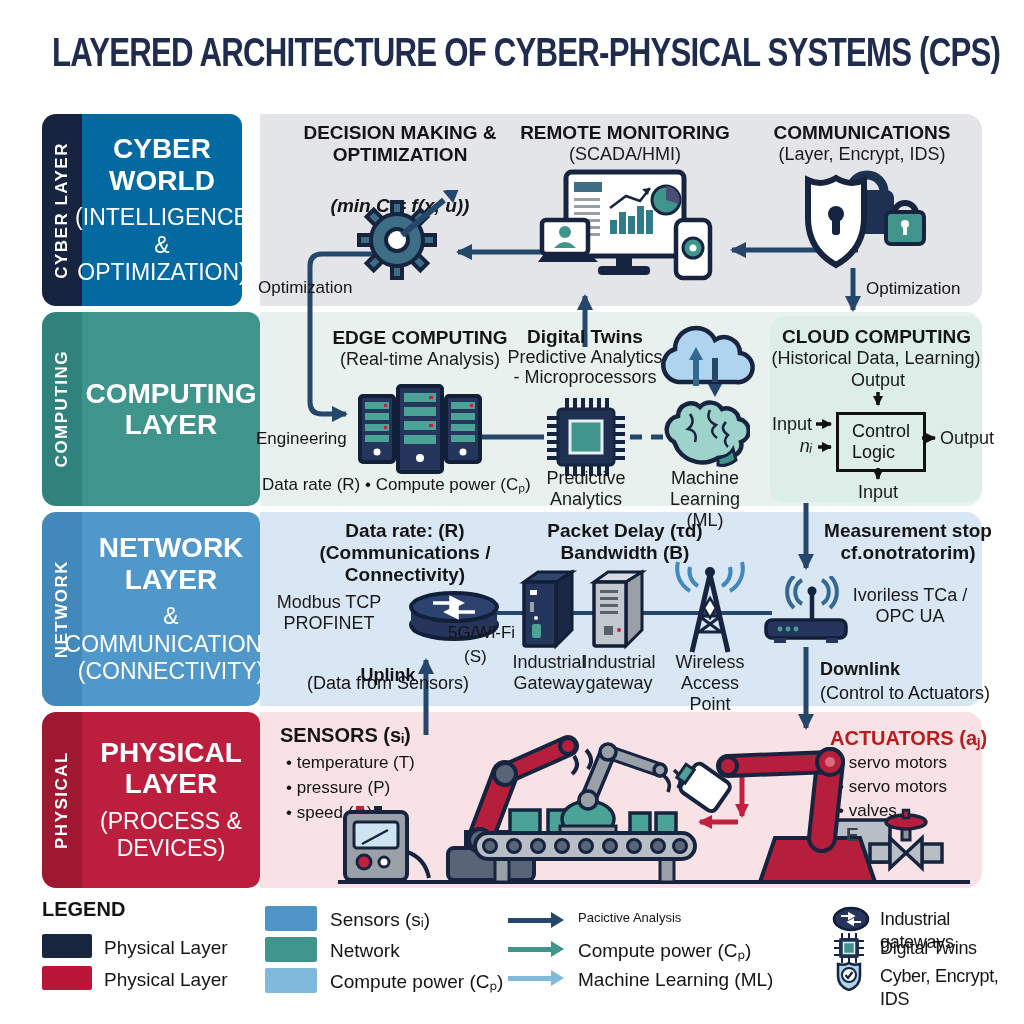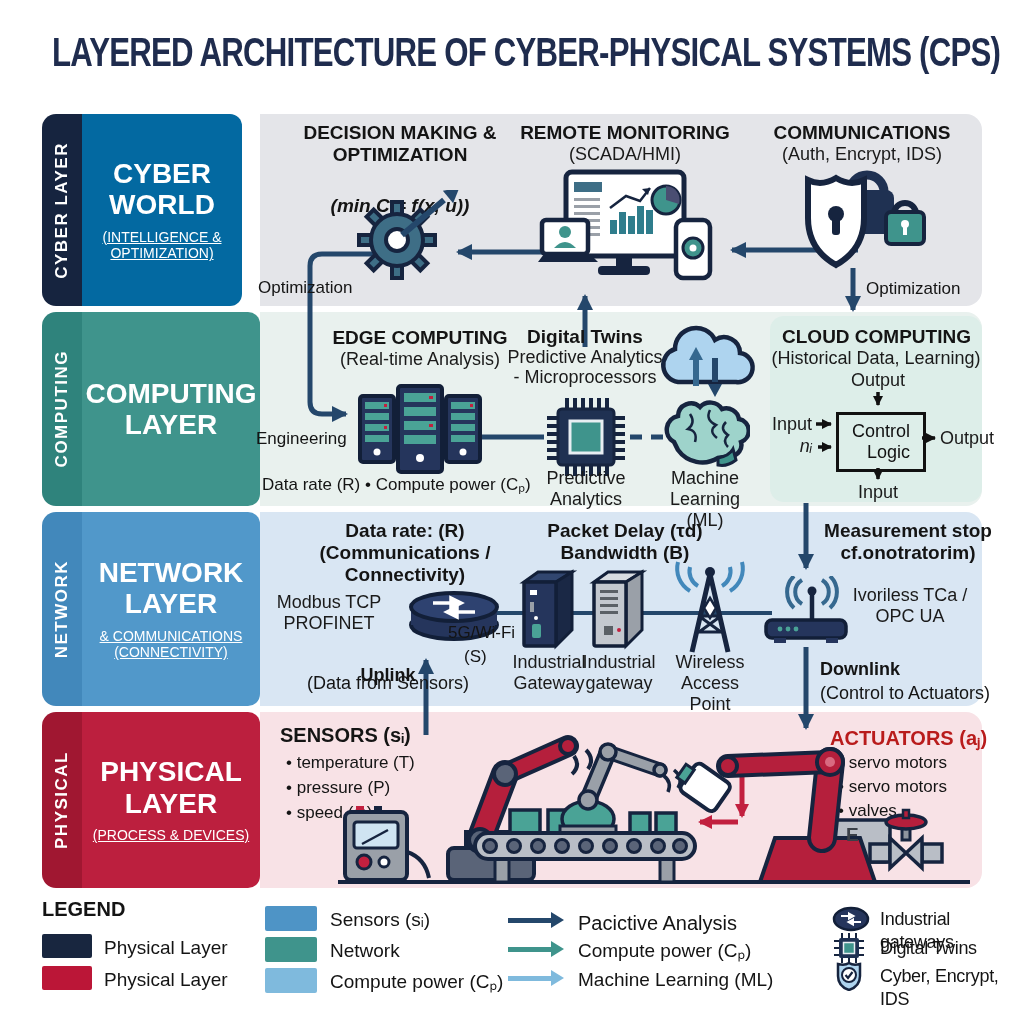--- a/index.html
+++ b/index.html
@@ -7,24 +7,24 @@
   .abs{position:absolute;}
   .ml{white-space:pre-line;}
   .hd{font-weight:bold;color:#141414;text-align:center;font-size:19px;line-height:1.16;}
   .sub{color:#1a1a1a;text-align:center;font-size:18px;line-height:1.16;}
   .bd{color:#141414;font-size:17px;line-height:1.3;}
   .band{border-radius:0 16px 16px 0;}
   .tab{display:flex;align-items:center;justify-content:center;border-radius:14px 0 0 14px;}
   .tab span{writing-mode:vertical-rl;transform:rotate(180deg);color:#fff;font-weight:bold;font-size:17px;letter-spacing:1.5px;}
   .mainbox{display:flex;flex-direction:column;align-items:center;justify-content:center;border-radius:0 12px 12px 0;color:#fff;text-align:center;}
   .mainbox .nm{font-weight:bold;font-size:28px;line-height:1.12;white-space:pre-line;}
-  .mainbox .st{font-size:14px;line-height:1.2;white-space:pre-line;margin-top:8px;text-decoration:underline;}
+  .mainbox .st{font-size:23px;line-height:1.2;white-space:pre-line;margin-top:8px;}
   .title{font-weight:bold;font-size:40px;letter-spacing:-1px;color:#1f2c4e;transform:scaleX(0.78);transform-origin:left center;white-space:nowrap;}
   .formula{font-style:italic;font-weight:bold;font-size:19px;text-align:center;color:#141414;}
-  .ctrlbox{border:3px solid #111;display:flex;align-items:center;justify-content:center;font-size:18px;line-height:1.15;text-align:right;color:#111;background:transparent;}
+  .ctrlbox{border:3px solid #111;display:flex;align-items:center;justify-content:center;font-size:18px;line-height:1.15;text-align:left;color:#111;background:transparent;}
   .leg-arrow{display:flex;align-items:center;}
   .la-line{display:inline-block;width:44px;height:5px;background:currentColor;}
   .la-head{display:inline-block;width:0;height:0;border-left:13px solid currentColor;border-top:8px solid transparent;border-bottom:8px solid transparent;margin-left:-1px;}
   .sw{border-radius:2px;}
   svg{display:block;}
 </style>
 </head>
 <body>
 
 <div class="abs title" style="left:52px;top:30px;">LAYERED ARCHITECTURE OF CYBER-PHYSICAL SYSTEMS (CPS)</div>
@@ -163,21 +163,21 @@
   <rect x="4" y="52" width="46" height="34" rx="4" fill="#fff" stroke="#16243f" stroke-width="4.5"></rect>
   <circle cx="27" cy="64" r="6" fill="#3f948c"></circle>
   <path d="M16,80 Q27,68 38,80 Z" fill="#3f948c"></path>
   <polygon points="0,94 60,94 52,86 6,86" fill="#16243f"></polygon>
   <rect x="138" y="52" width="34" height="58" rx="7" fill="#fff" stroke="#16243f" stroke-width="4.5"></rect>
   <circle cx="155" cy="80" r="10" fill="#3f948c" stroke="#16243f" stroke-width="3"></circle>
   <circle cx="155" cy="80" r="3.5" fill="#fff"></circle>
 </svg>
 
 <div class="abs hd" style="left:762px;top:122px;width:200px;">COMMUNICATIONS</div>
-<div class="abs sub" style="left:762px;top:144px;width:200px;">(Auth, Encrypt, IDS)</div>
+<div class="abs sub" style="left:762px;top:144px;width:200px;">(Layer, Encrypt, IDS)</div>
 
 <svg class="abs" style="left:798px;top:166px;" width="128" height="108" viewBox="0 0 128 108">
   <path d="M52,26 a17,17 0 0 1 34,0" fill="none" stroke="#1f3152" stroke-width="9"></path>
   <rect x="40" y="24" width="56" height="44" rx="8" fill="#1f3152"></rect>
   <path d="M38,12 C48,18 58,18 66,14 L66,52 C66,76 54,90 38,99 C22,90 10,76 10,52 L10,14 C18,18 28,18 38,12 Z" fill="#fff" stroke="#16243f" stroke-width="6"></path>
   <circle cx="38" cy="48" r="8" fill="#16243f"></circle>
   <rect x="34" y="52" width="8" height="17" rx="3" fill="#16243f"></rect>
   <path d="M96,48 a11,11 0 0 1 22,0" fill="none" stroke="#16243f" stroke-width="6"></path>
   <rect x="88" y="46" width="38" height="32" rx="5" fill="#3f948c" stroke="#16243f" stroke-width="4"></rect>
   <circle cx="107" cy="58" r="4" fill="#fff"></circle>
@@ -474,21 +474,21 @@
 <div class="abs bd" style="left:330px;top:908px;font-size:19px;">Sensors (sᵢ)</div>
 <div class="abs sw" style="left: 265px; top: 937px; width: 52px; height: 25px; background: rgb(63, 148, 140);"></div>
 <div class="abs bd" style="left:330px;top:939px;font-size:19px;">Network</div>
 <div class="abs sw" style="left: 265px; top: 968px; width: 52px; height: 25px; background: rgb(127, 186, 221);"></div>
 <div class="abs bd" style="left:330px;top:970px;font-size:19px;">Compute power (Cₚ)</div>
 
 <div class="abs leg-arrow" style="left: 508px; top: 912px; color: rgb(36, 71, 107);">
     <span class="la-line"></span>
     <span class="la-head"></span>
   </div>
-<div class="abs bd" style="left:578px;top:910px;font-size:20px;">Pacictive Analysis</div>
+<div class="abs bd" style="left:578px;top:910px;font-size:13px;">Pacictive Analysis</div>
 <div class="abs leg-arrow" style="left: 508px; top: 941px; color: rgb(63, 148, 140);">
     <span class="la-line"></span>
     <span class="la-head"></span>
   </div>
 <div class="abs bd" style="left:578px;top:939px;font-size:19px;">Compute power (Cₚ)</div>
 <div class="abs leg-arrow" style="left: 508px; top: 970px; color: rgb(127, 186, 221);">
     <span class="la-line"></span>
     <span class="la-head"></span>
   </div>
 <div class="abs bd" style="left:578px;top:968px;font-size:19px;">Machine Learning (ML)</div>

